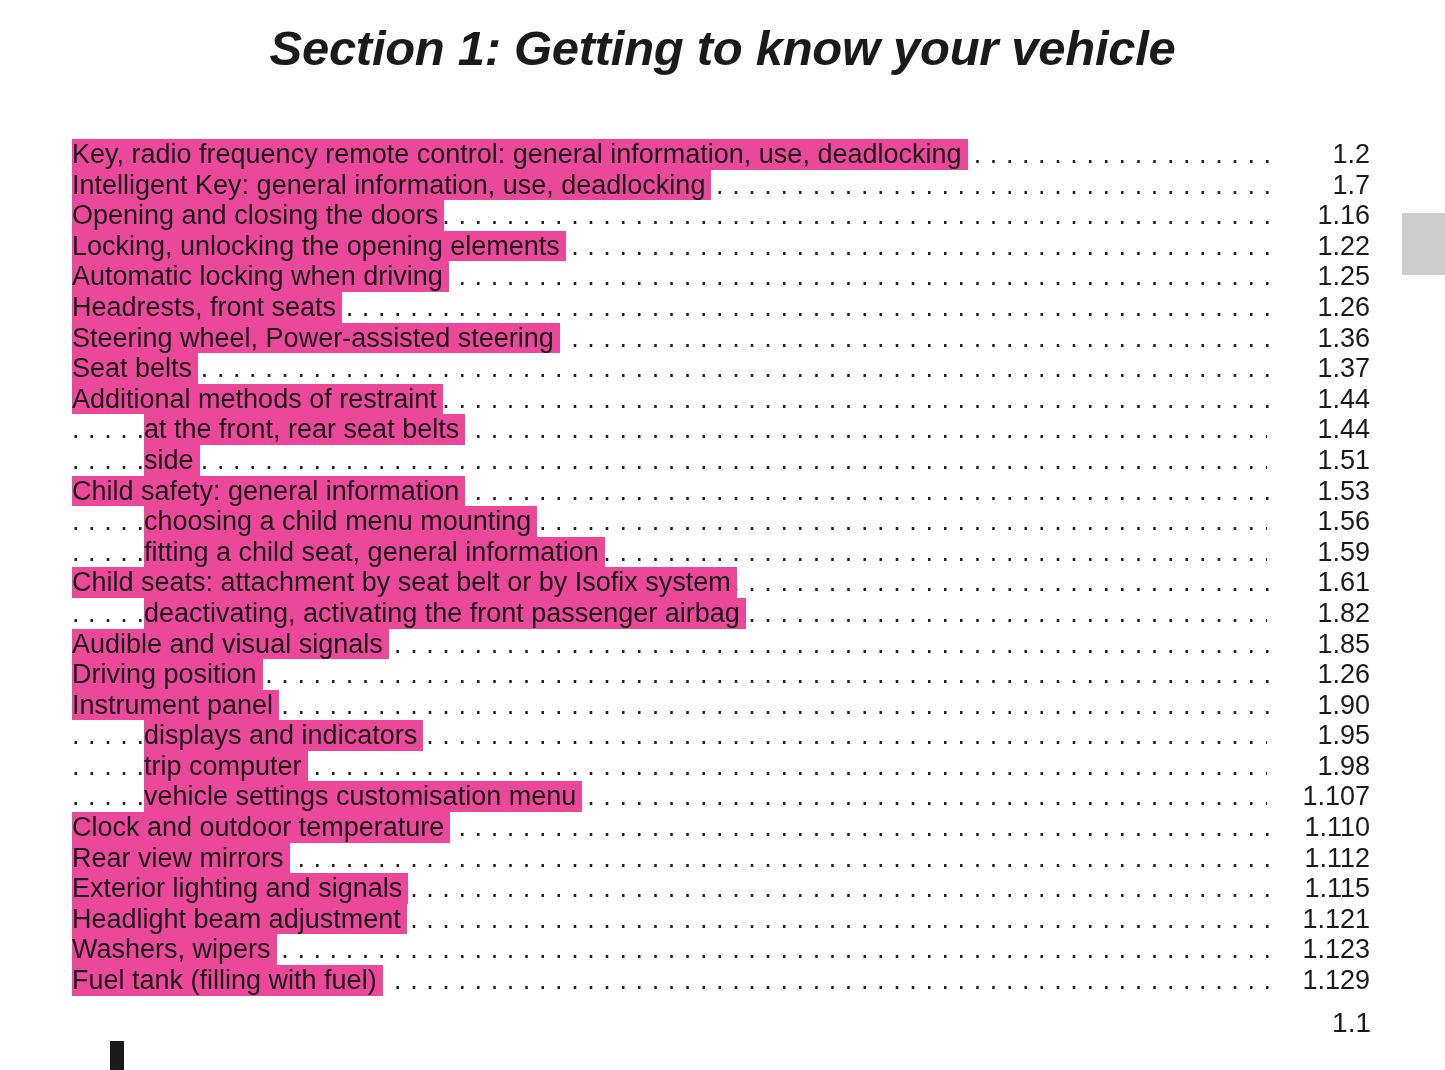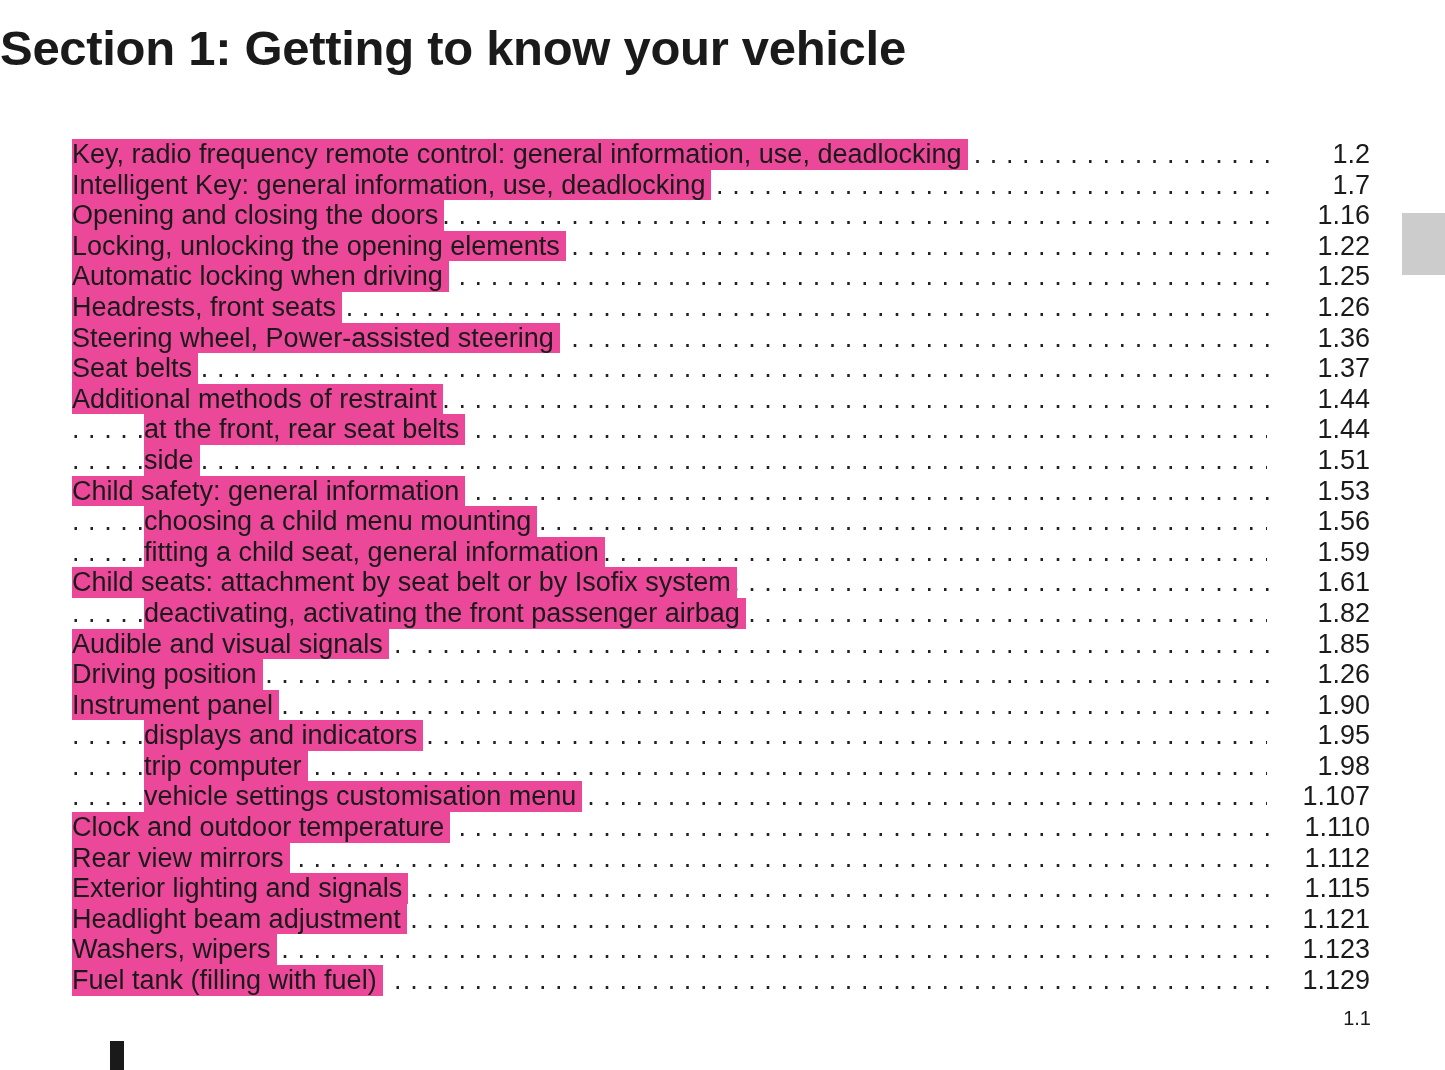--- a/index.html
+++ b/index.html
@@ -1,29 +1,29 @@
 <!DOCTYPE html>
 <html><head>
 <meta charset="utf-8">
 <style>
   html, body { margin: 0; padding: 0; background: #ffffff; }
   body { width: 1445px; height: 1070px; position: relative; overflow: hidden;
          font-family: "Liberation Sans", sans-serif; color: #1a1a1a; }
-  .title { position: absolute; left: 0; width: 1445px; top: 20px; 
-           font-weight: bold; font-size: 49px; letter-spacing: -0.3px; color: #1a1a1a; }
+  .title { position: absolute; left: 0; width: 1445px; top: 20px; text-align: center;
+           font-weight: bold; font-style: italic; font-size: 49px; letter-spacing: -0.3px; color: #1a1a1a; }
   .toc { position: absolute; left: 72px; top: 139px; width: 1298px; }
   .row { position: relative; height: 30.6px; font-size: 27px; line-height: 30.6px; white-space: nowrap; }
   .row .label { position: absolute; left: 0; top: 0; background: #ec4899; padding-right: 6px; z-index: 2; }
   .row.sub .label { left: 72px; }
   .row .leader { position: absolute; left: 0; top: 0; width: 1210px; overflow: hidden; z-index: 1;
                  letter-spacing: 8.6px; color: #222; }
   .row.sub .leader { width: 1195px; }
   .row .page { position: absolute; right: 0; top: 0; }
   .tab { position: absolute; left: 1402px; top: 213px; width: 43px; height: 62px; background: #cccccc; }
-  .folio { position: absolute; right: 74px; top: 1007px; font-size: 20px; color: #1a1a1a; }
+  .folio { position: absolute; right: 74px; top: 1007px; font-size: 28px; color: #1a1a1a; }
   .bar { position: absolute; left: 110px; top: 1041px; width: 14px; height: 29px; background: #1a1a1a; }
 </style>
 </head>
 <body>
 
 <div class="title">Section 1: Getting to know your vehicle</div>
 
 <div class="toc" id="toc">
     <div class="row">
       <span class="leader">....................................................................................................................................................</span>

